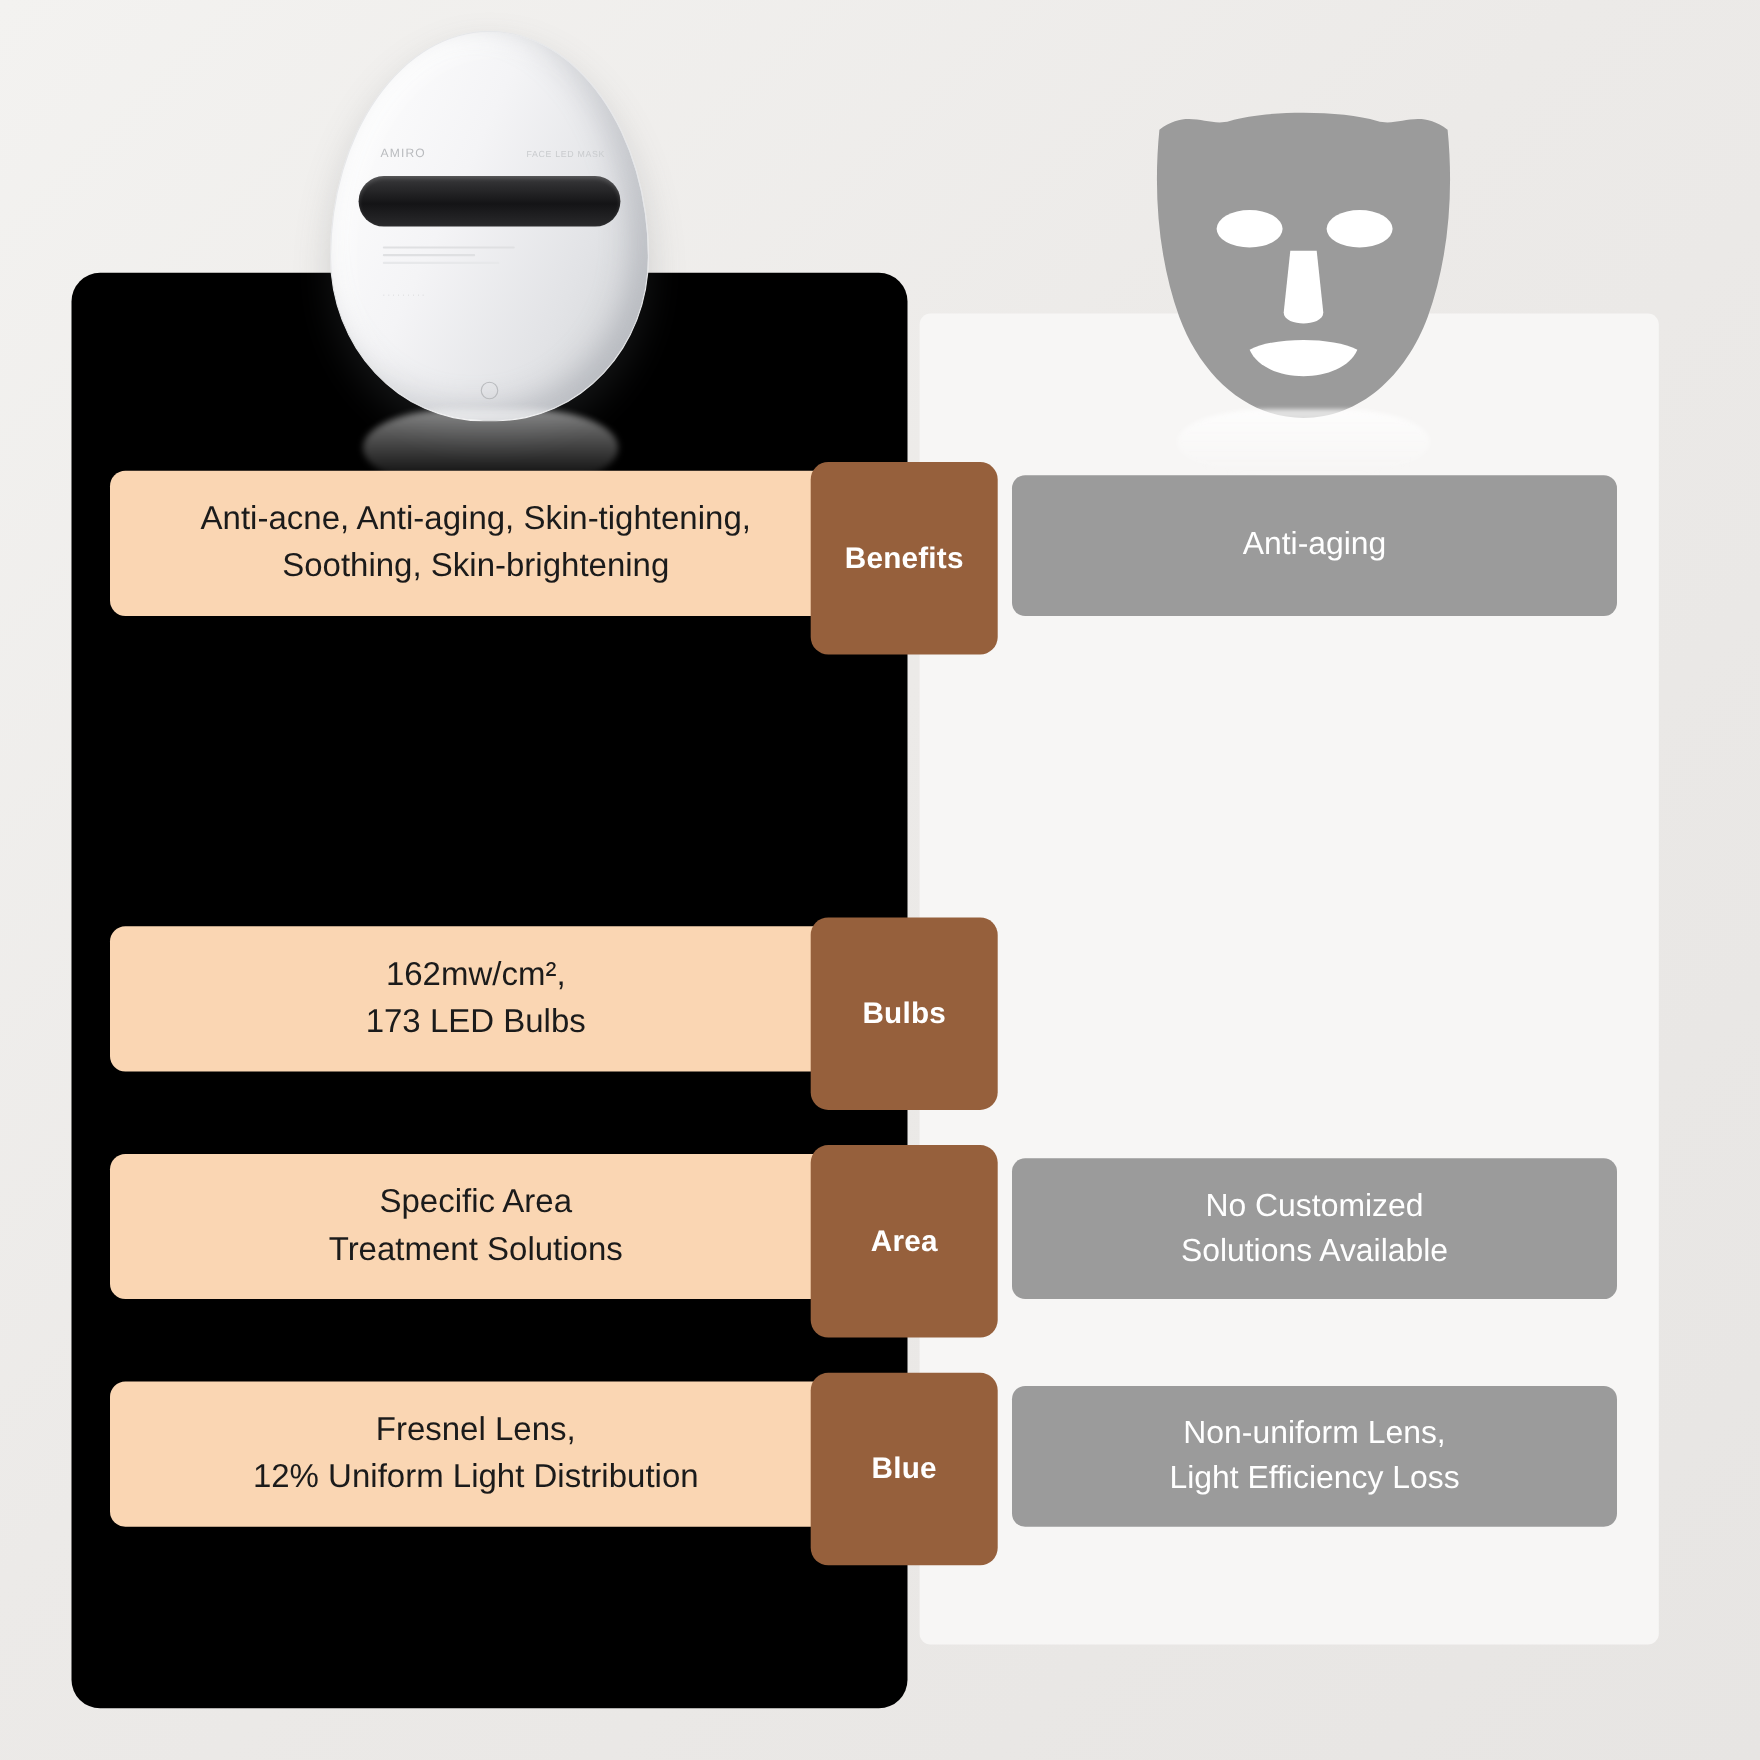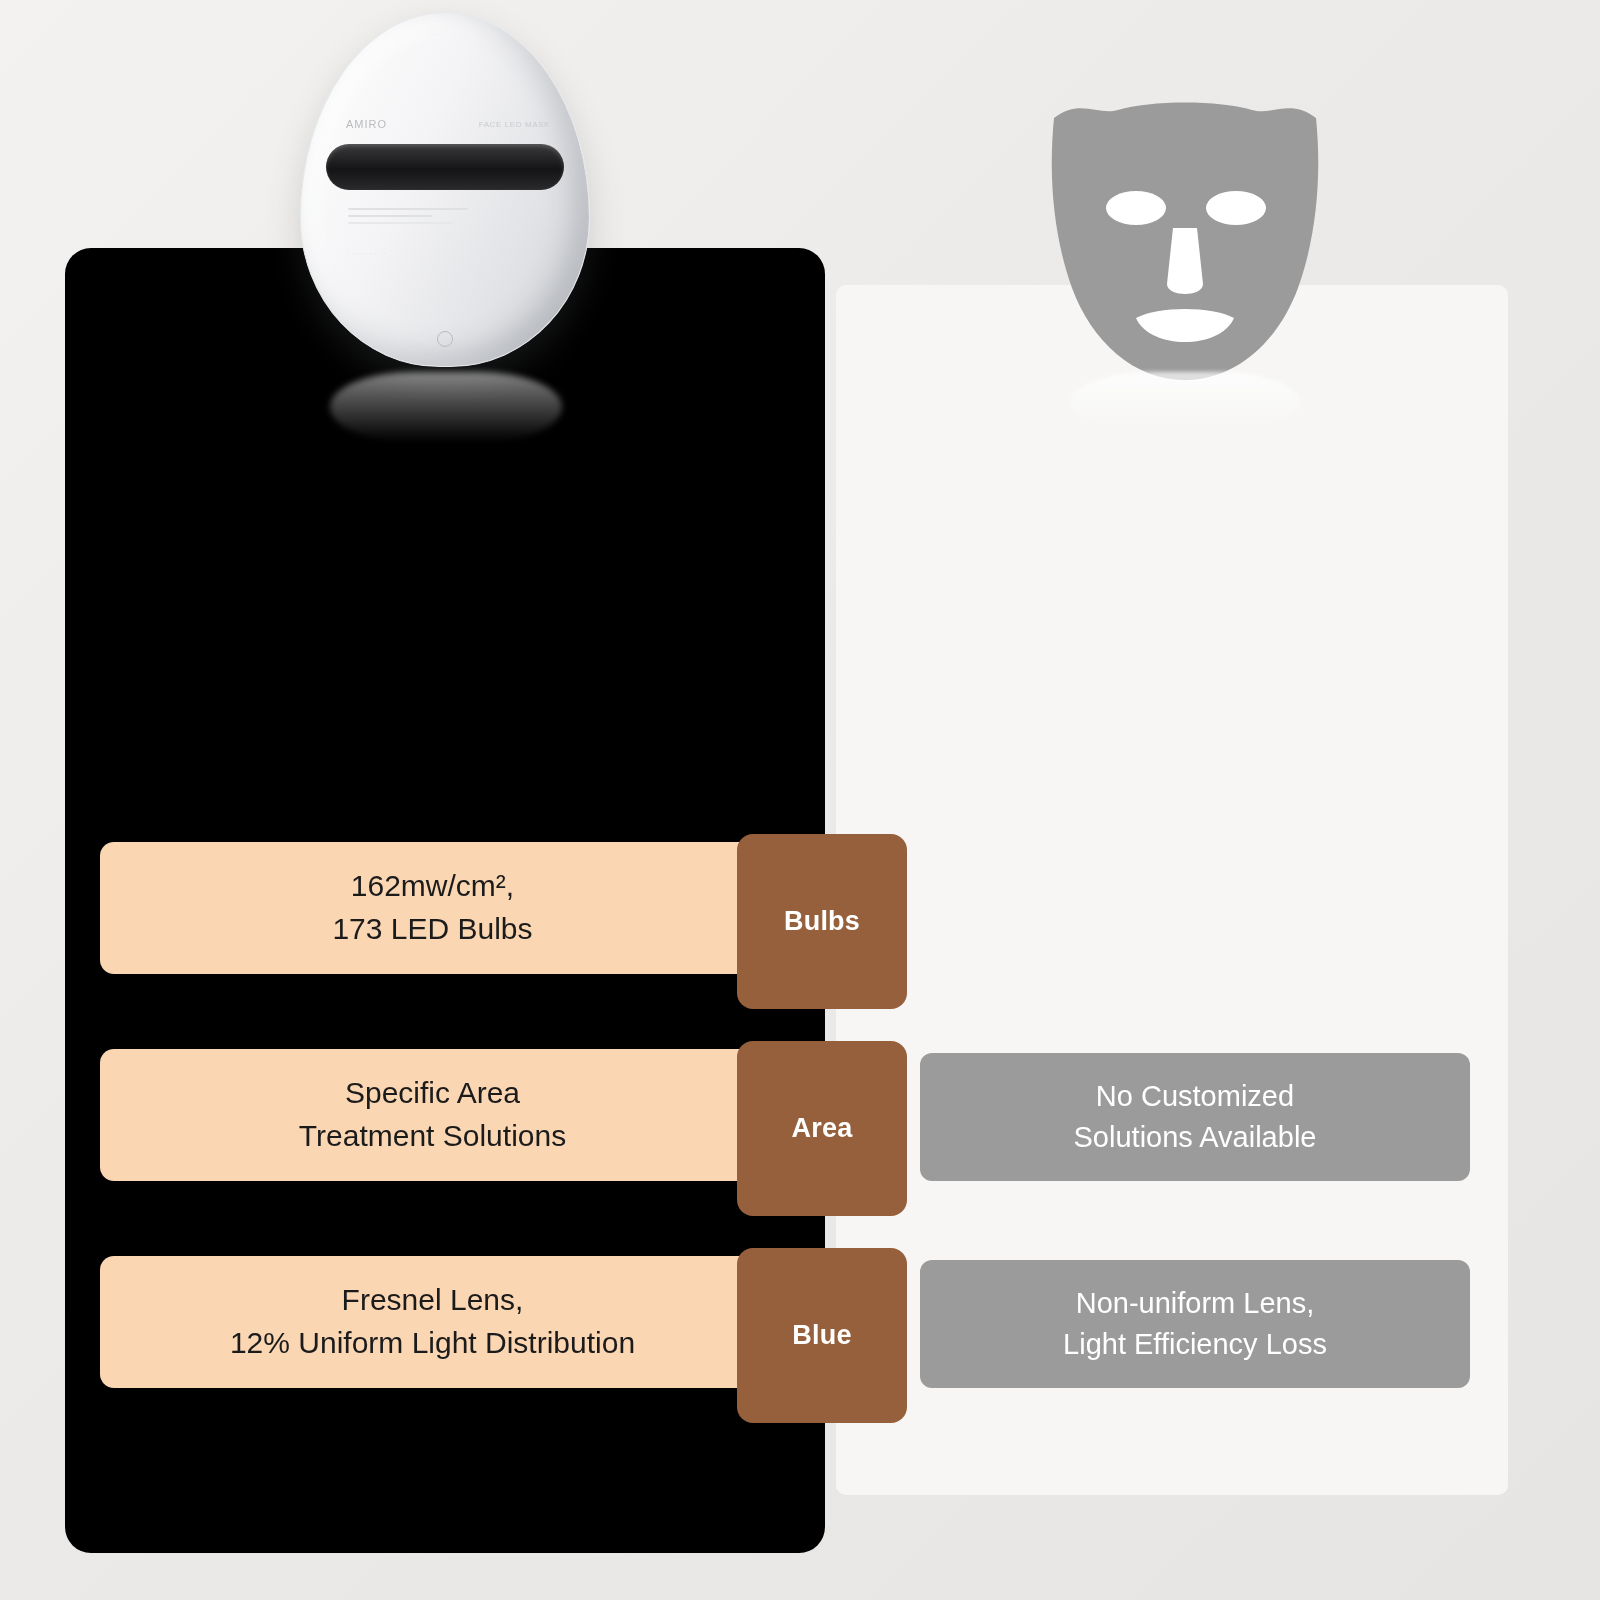--- a/index.html
+++ b/index.html
@@ -31,21 +31,21 @@
     width: 672px;
     height: 1210px;
     background: #f7f6f5;
     border-radius: 10px;
   }
 
   
   .mask-pro {
     position: absolute;
     left: 300px;
-    top: 12px;
+    top: 28px;
     width: 290px;
     height: 355px;
   }
   .mask-pro .shell {
     position: absolute;
     inset: 0;
     background: linear-gradient(115deg, #ffffff 0%, #f4f4f6 40%, #e2e3e6 72%, #cfd1d4 100%);
     border-radius: 50% 50% 48% 48% / 58% 58% 42% 42%;
     box-shadow: inset -14px -10px 28px rgba(140,145,152,0.45),
                 inset 10px 8px 24px rgba(255,255,255,0.9),
@@ -241,20 +241,31 @@
              C14 150 8 90 14 30 Z" fill="#9b9b9b"></path>
     <ellipse cx="96" cy="120" rx="30" ry="17" fill="#ffffff"></ellipse>
     <ellipse cx="196" cy="120" rx="30" ry="17" fill="#ffffff"></ellipse>
     <path d="M133 140 L127 196 C127 203 137 206 145 206 C153 206 163 203 163 196 L157 140 Z" fill="#ffffff"></path>
     <path d="M96 230 C118 218 172 218 194 230 C180 262 110 262 96 230 Z" fill="#ffffff"></path>
   </svg>
 </div>
 <div class="reflect-gray"></div>
 
 <div class="rows" id="rows">
+    <div class="row" style="top: 420px;">
+      <div class="cell-left">
+        <span class="txt nowrap">Anti-acne, Anti-aging, Skin-tightening, Soothing, Skin-brightening</span>
+      </div>
+      <div class="cell-mid">
+        <span class="txt">Benefits</span>
+      </div>
+      <div class="cell-right">
+        <span class="txt nowrap">Anti-aging</span>
+      </div>
+    </div>
     <div class="row" style="top: 834px; text-decoration: underline;">
       <div class="cell-left">
         <span class="txt nowrap">162mw/cm²,
 173 LED Bulbs</span>
       </div>
       <div class="cell-mid">
         <span class="txt">Bulbs</span>
       </div>
     </div>
     <div class="row" style="top: 1041px;">

